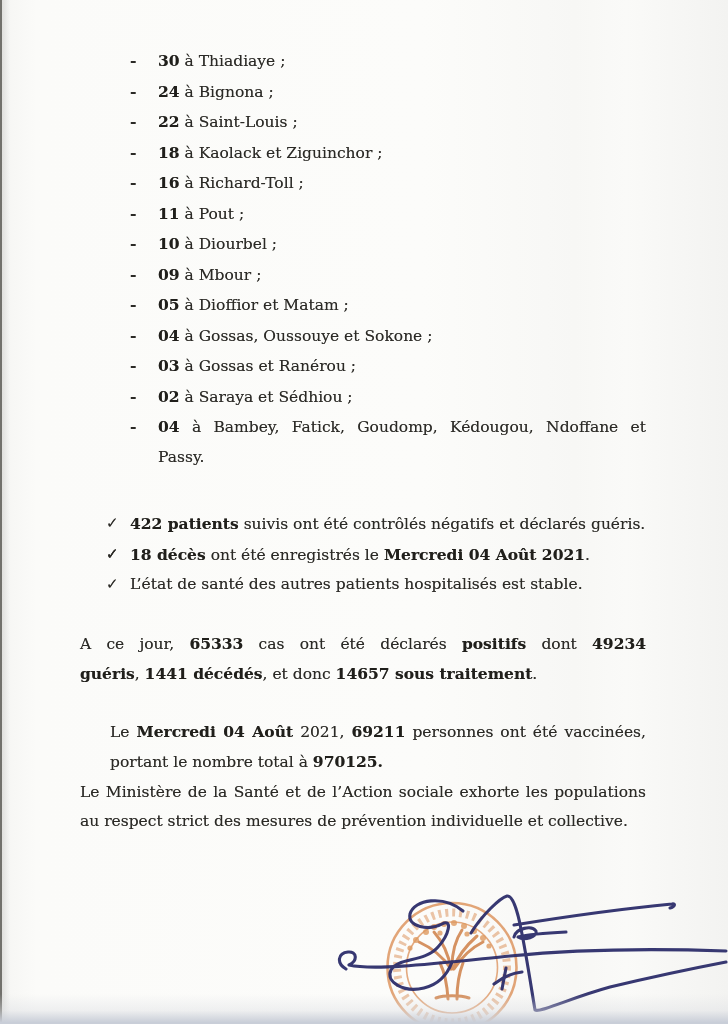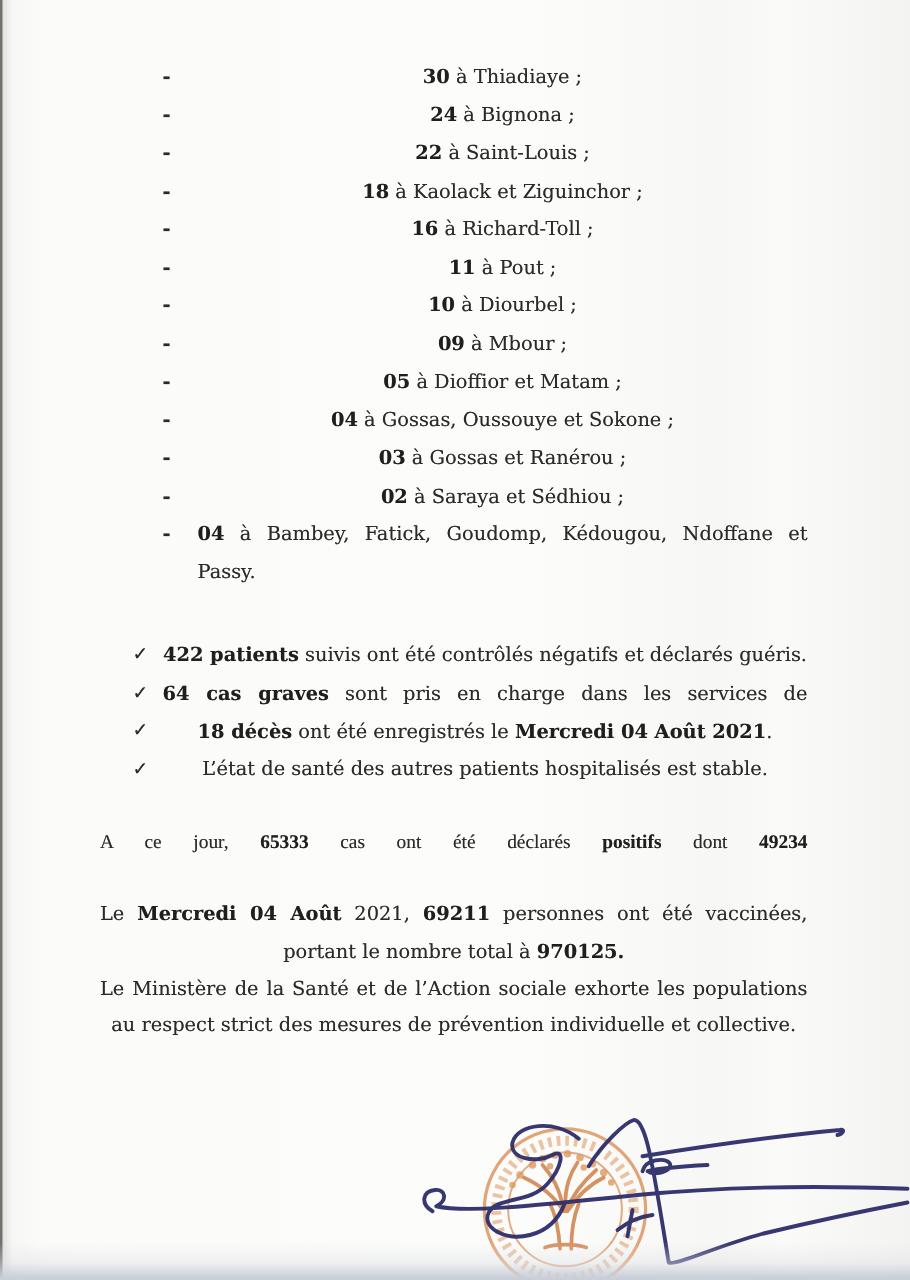--- a/index.html
+++ b/index.html
@@ -27,32 +27,32 @@
     background:#45443f;opacity:.75;
   }
   .edge-left-glow{
     position:absolute;left:2px;top:0;bottom:0;width:8px;
     background:linear-gradient(90deg,rgba(70,68,62,.12),rgba(70,68,62,0));
   }
   .content{
     position:absolute;left:80px;top:46px;width:566px;
   }
   .b{font-weight:700;color:#201f1b;}
-  .nw{white-space:nowrap;text-align:center;}
+  .nw{white-space:nowrap;}
   .jline{text-align:justify;text-align-last:justify;}
   ul{list-style:none;}
   .city-list{margin-left:50px;}
   .li{position:relative;padding-left:28px;line-height:29.5px;}
   .dash{position:absolute;left:0;top:0;font-weight:700;}
   .check-list{margin-top:37px;margin-left:27px;}
   .ci{position:relative;padding-left:23px;line-height:29.5px;}
   .check{position:absolute;left:-1px;top:0;font-size:15px;font-weight:400;}
   .para{line-height:29.5px;}
-  .p1{margin-top:29px;font-family:Liberation Serif, serif;}
-  .p2{margin-top:27px;}
+  .p1{margin-top:29px;}
+  .p2{margin-top:27px;margin-left:30px;}
   .p3{}
   .sig-block{position:absolute;left:330px;top:885px;width:398px;height:139px;}
   .sig-block svg{display:block;width:100%;height:100%;}
   .bottom-shade{
     position:absolute;left:0;right:0;bottom:0;height:30px;
     background:linear-gradient(180deg,rgba(201,206,216,0) 0%,rgba(222,224,228,.45) 55%,#c9ced8 95%);
     pointer-events:none;
   }
 </style>
 </head>
@@ -120,34 +120,34 @@
       </li>
     </ul>
 
     <ul class="check-list">
       <li class="ci">
         <span class="check">✓</span>
         <div class="nw"><span class="b">422 patients</span><span> suivis ont été contrôlés négatifs et déclarés guéris.</span></div>
       </li>
       <li class="ci">
         <span class="check">✓</span>
-        <div class="jline"><span class="b">64 cas graves</span><span> sont pris en charge dans les services de</span></div>
       </li>
       <li class="ci">
         <span class="check">✓</span>
         <div class="nw"><span class="b">18 décès</span><span> ont été enregistrés le </span><span class="b">Mercredi 04 Août 2021</span><span>.</span></div>
       </li>
       <li class="ci">
         <span class="check">✓</span>
         <div class="nw"><span>L’état de santé des autres patients hospitalisés est stable.</span></div>
       </li>
     </ul>
 
     <div class="para p1">
       <div class="jline"><span>A ce jour, </span><span class="b">65333</span><span> cas ont été déclarés </span><span class="b">positifs</span><span> dont </span><span class="b">49234</span></div>
+      <div class="nw"><span class="b">guéris</span><span>, </span><span class="b">1441 décédés</span><span>, et donc </span><span class="b">14657 sous traitement</span><span>.</span></div>
     </div>
 
     <div class="para p2">
       <div class="jline"><span>Le </span><span class="b">Mercredi 04 Août</span><span> 2021, </span><span class="b">69211</span><span> personnes ont été vaccinées,</span></div>
       <div class="nw"><span>portant le nombre total à </span><span class="b">970125.</span></div>
     </div>
 
     <div class="para p3">
       <div class="jline"><span>Le Ministère de la Santé et de l’Action sociale exhorte les populations</span></div>
       <div class="nw"><span>au respect strict des mesures de prévention individuelle et collective.</span></div>

